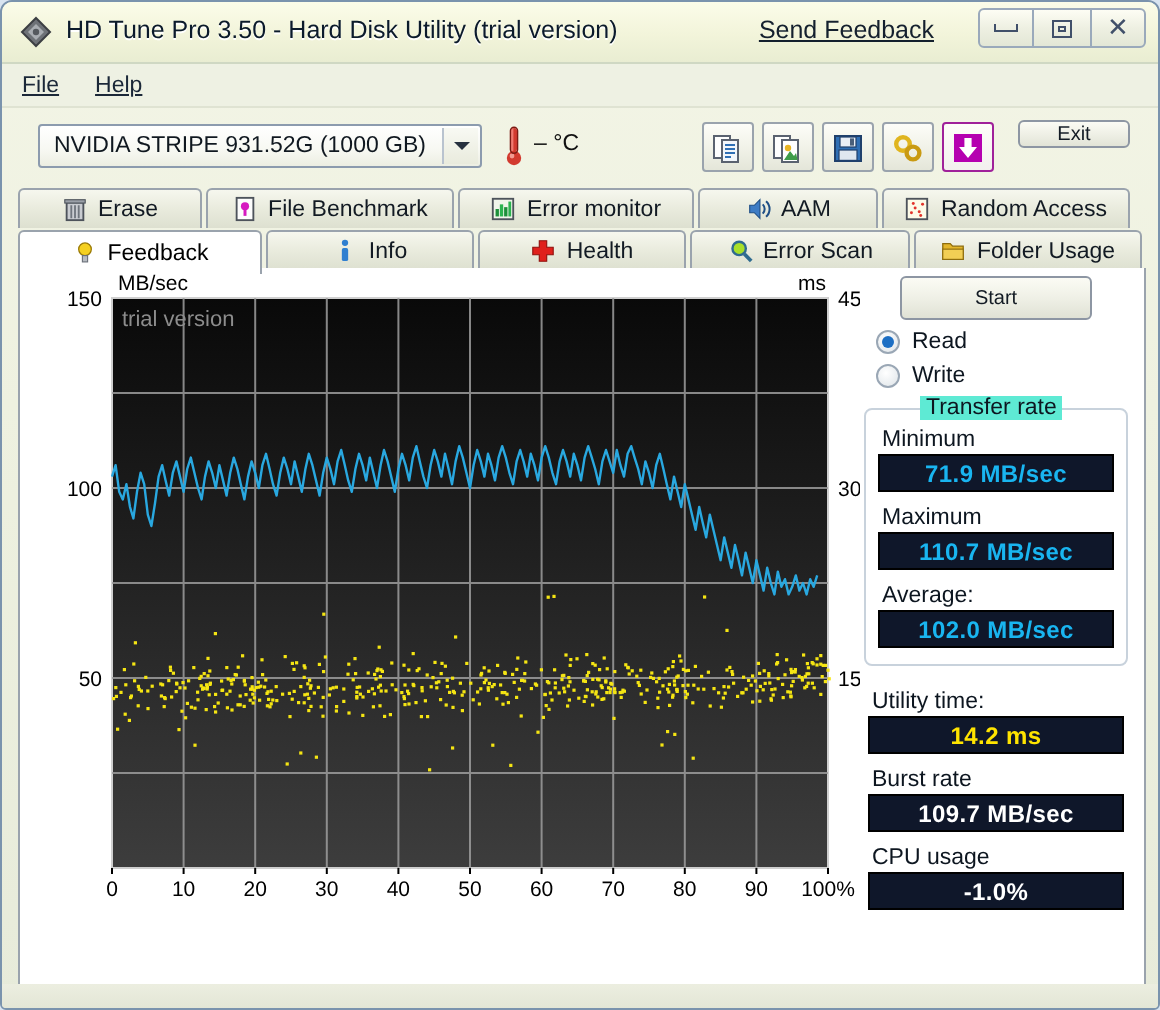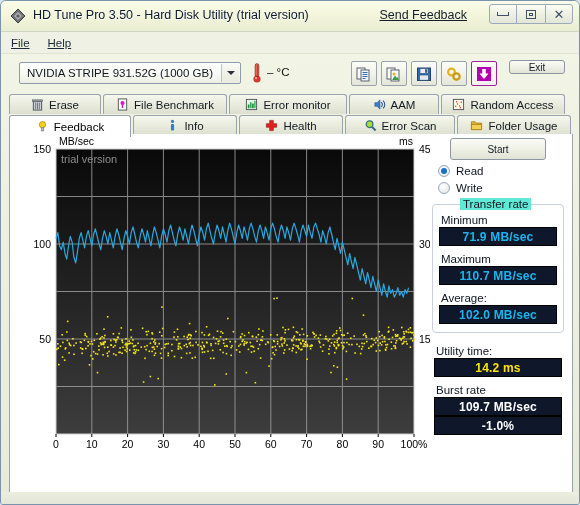--- a/index.html
+++ b/index.html
@@ -968,19 +968,20 @@
         <div class="lcd cyan">110.7 MB/sec</div>
         <div class="fld-label sp">Average:</div>
         <div class="lcd cyan">102.0 MB/sec</div>
       </div>
 
       <div class="outer-fields">
         <div class="fld-label">Utility time:</div>
         <div class="lcd yellow">14.2 ms</div>
         <div class="fld-label sp">Burst rate</div>
         <div class="lcd white">109.7 MB/sec</div>
+        <div class="fld-label sp">CPU usage</div>
         <div class="lcd white">-1.0%</div>
       </div>
     </div>
   </div>
 
   <div class="statusbar"></div>
 </div>
 
 </body></html>

